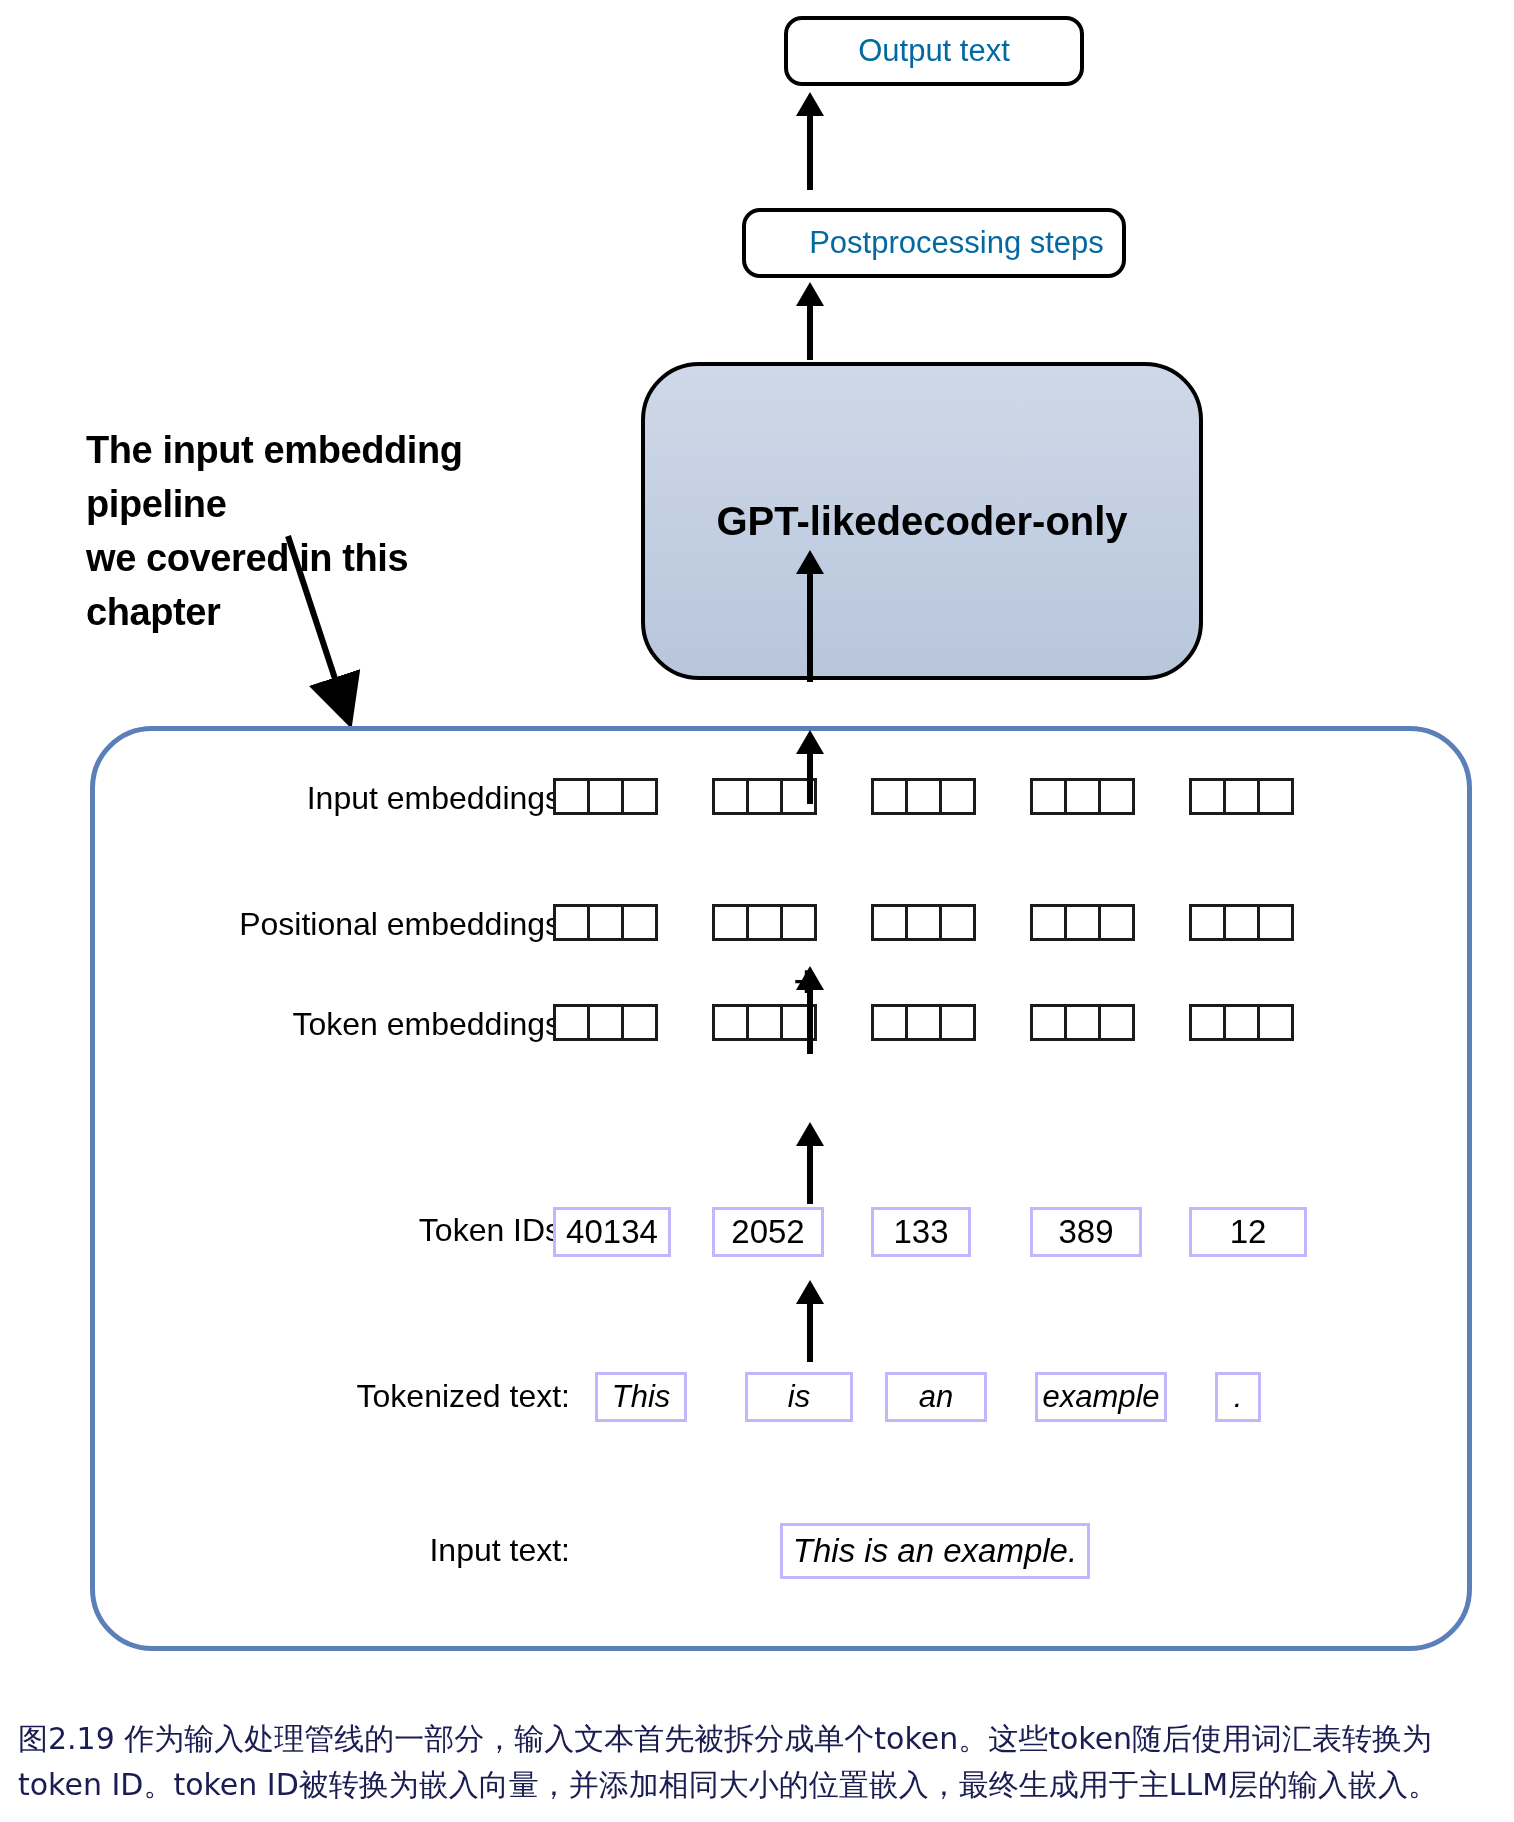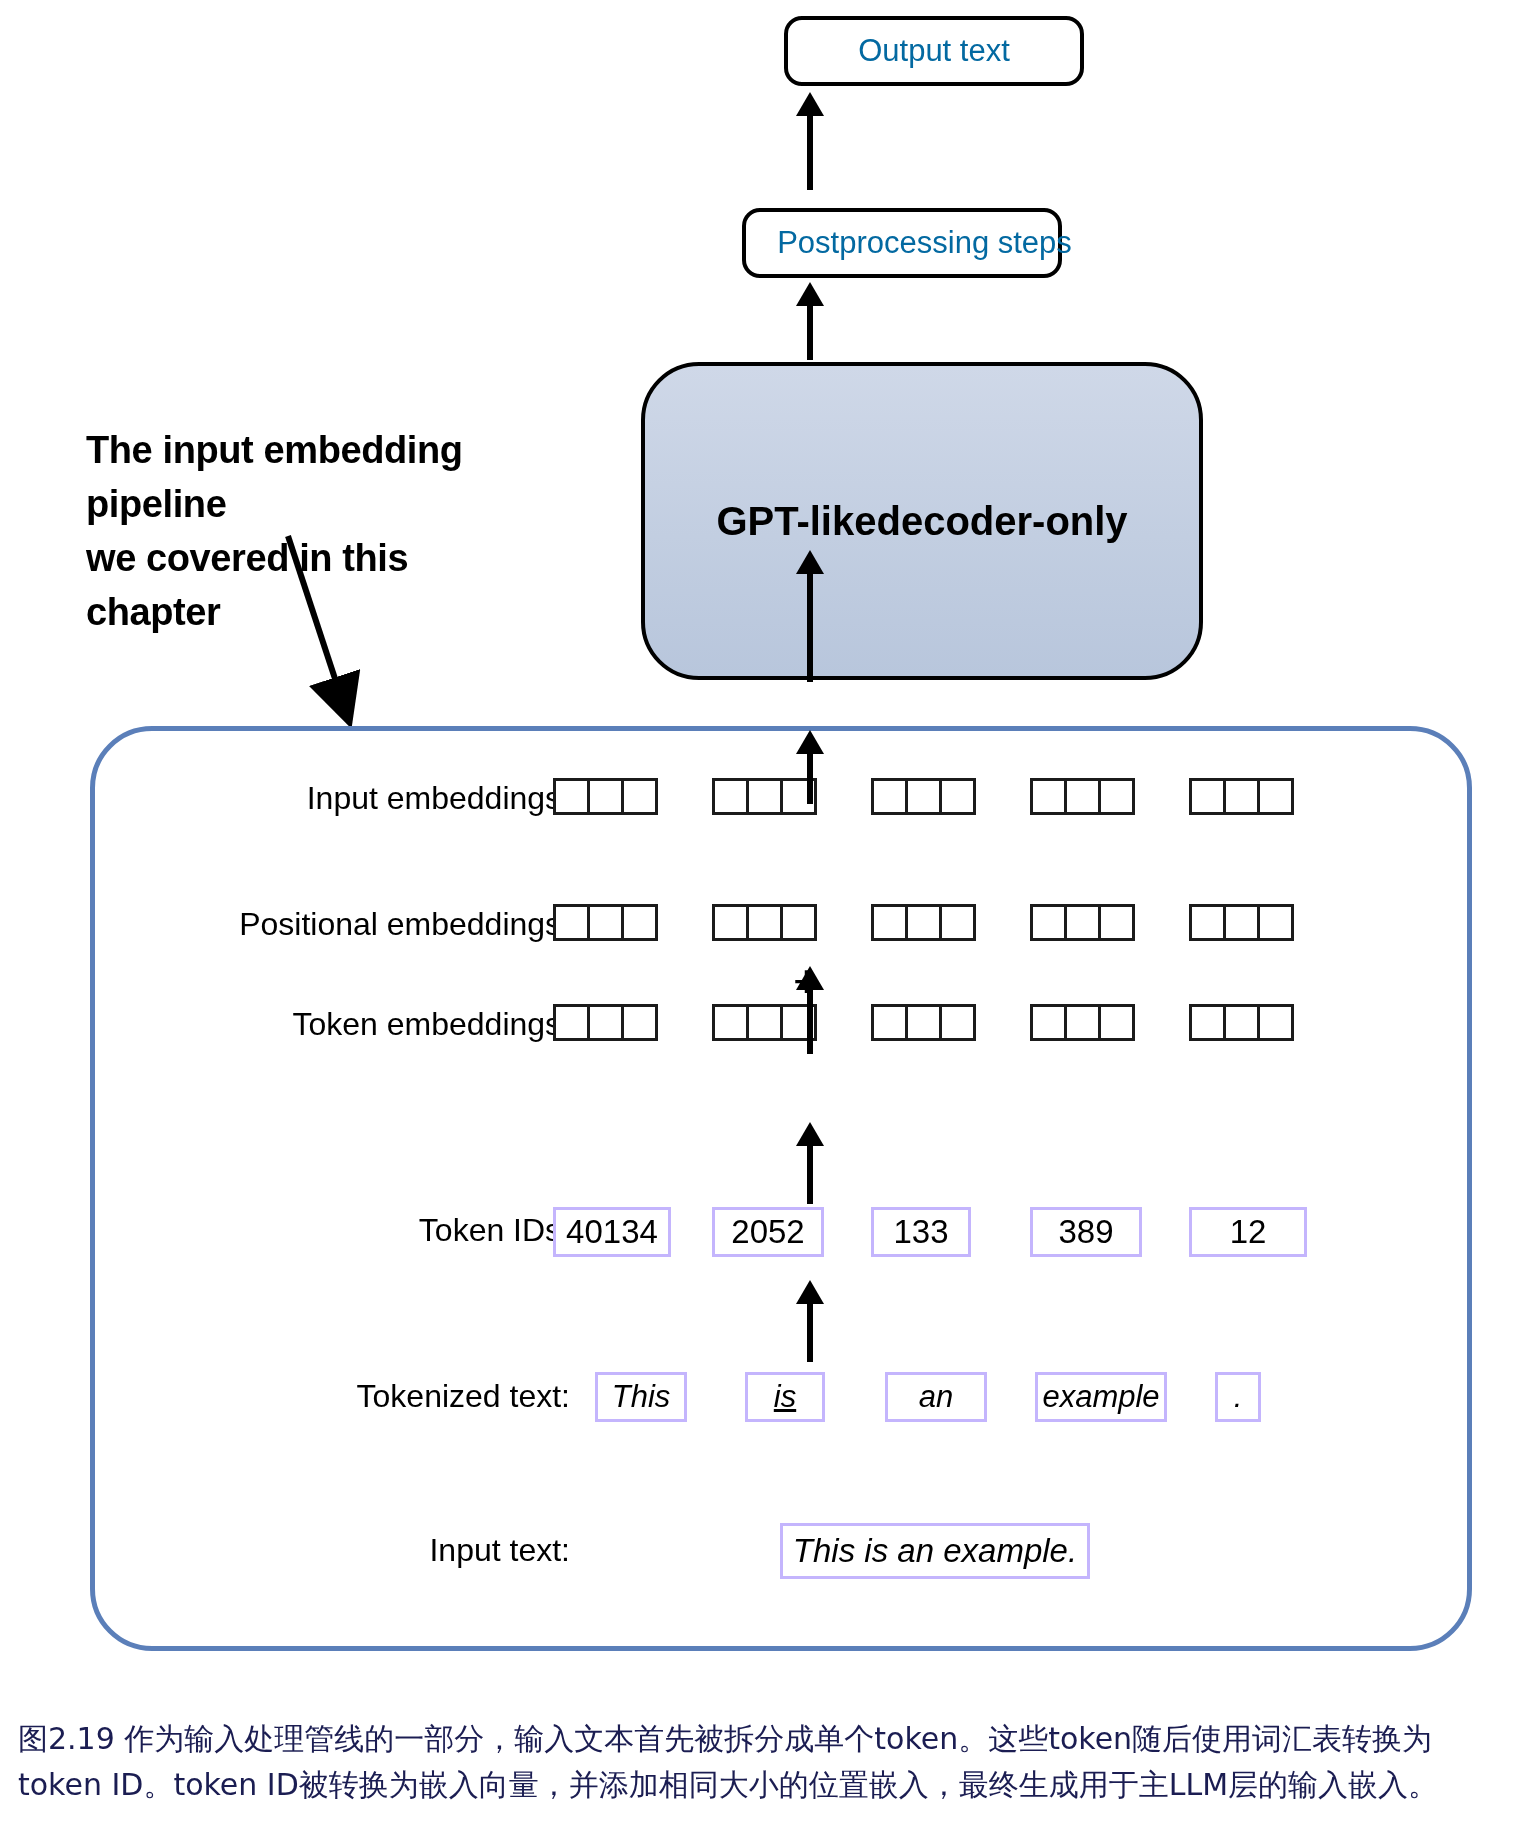--- a/index.html
+++ b/index.html
@@ -25,21 +25,21 @@
     align-items: center;
     justify-content: center;
     color: #0369a1;
     white-space: nowrap;
   }
   #output-text-box {
     left: 784px; top: 16px; width: 300px; height: 70px;
     font-size: 31px; border-radius: 18px;
   }
   #postprocessing-box {
-    left: 742px; top: 208px; width: 320px; height: 70px;
+    left: 742px; top: 208px; width: 384px; height: 70px;
     font-size: 31px; border-radius: 18px; padding-left: 45px;
   }
 
   
   #gpt-box {
     position: absolute;
     left: 641px; top: 362px; width: 562px; height: 318px;
     border: 4px solid #000;
     border-radius: 58px;
     background: linear-gradient(180deg,#cfd8e8 0%, #c2cee1 55%, #b8c6dc 100%);
@@ -291,21 +291,21 @@
 
   <div id="val-row-token-ids">
       <div class="val-box token-id-box" style="left: 553px; top: 1207px; width: 118px;">40134</div>
       <div class="val-box token-id-box" style="left: 712px; top: 1207px; width: 112px;">2052</div>
       <div class="val-box token-id-box" style="left: 871px; top: 1207px; width: 100px;">133</div>
       <div class="val-box token-id-box" style="left: 1030px; top: 1207px; width: 112px;">389</div>
       <div class="val-box token-id-box" style="left: 1189px; top: 1207px; width: 118px;">12</div>
     </div>
   <div id="val-row-tokens">
       <div class="val-box token-box" style="left: 595px; top: 1372px; width: 92px;">This</div>
-      <div class="val-box token-box" style="left: 745px; top: 1372px; width: 80px; text-decoration: underline;">is</div>
+      <div class="val-box token-box" style="left: 745px; top: 1372px; width: 108px;">is</div>
       <div class="val-box token-box" style="left: 885px; top: 1372px; width: 102px;">an</div>
       <div class="val-box token-box" style="left: 1035px; top: 1372px; width: 132px;">example</div>
       <div class="val-box token-box" style="left: 1215px; top: 1372px; width: 46px; height: 50px; align-items: flex-end; padding-bottom: 4px;">.</div>
     </div>
   <div id="val-row-input-text">
       <div class="val-box input-text-box" style="left: 780px; top: 1523px; width: 310px;">This is an example.</div>
     </div>
 
   <div id="caption">
     <div>图2.19 作为输入处理管线的一部分，输入文本首先被拆分成单个token。这些token随后使用词汇表转换为</div>

